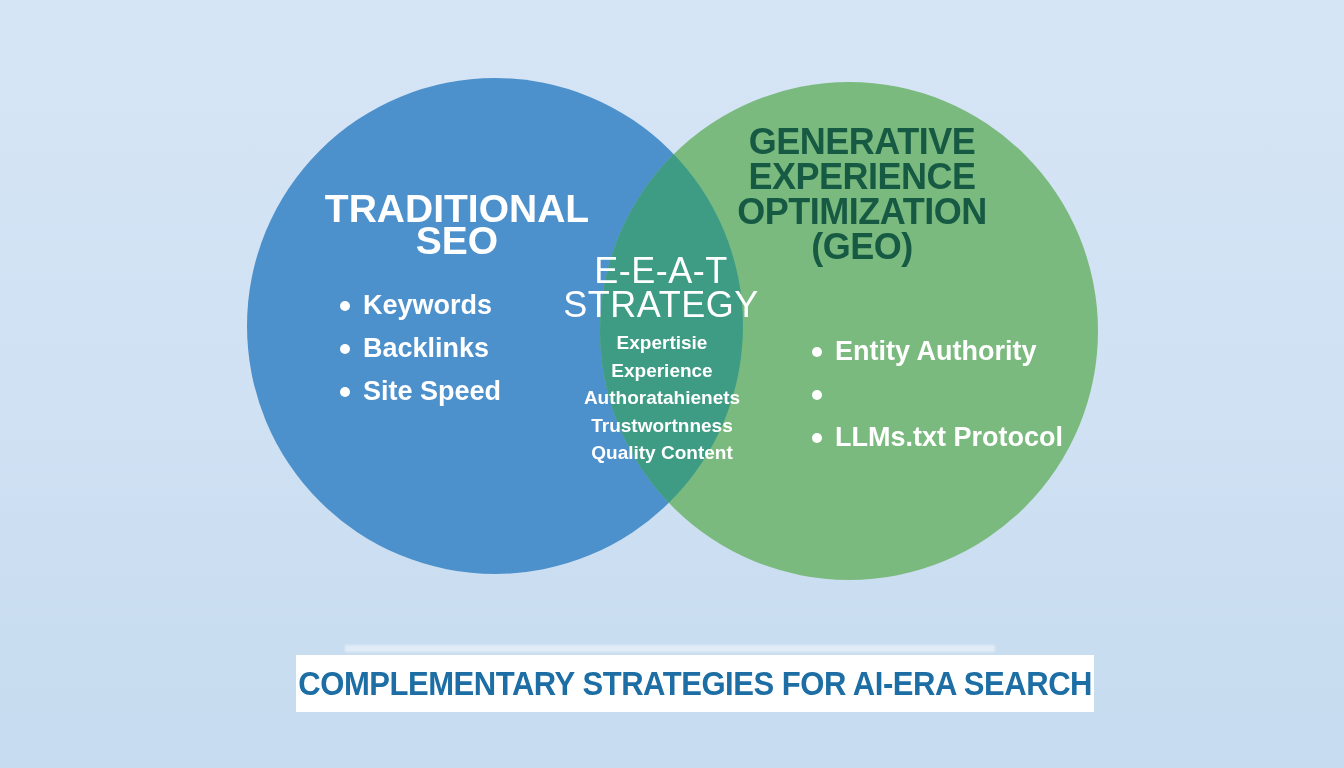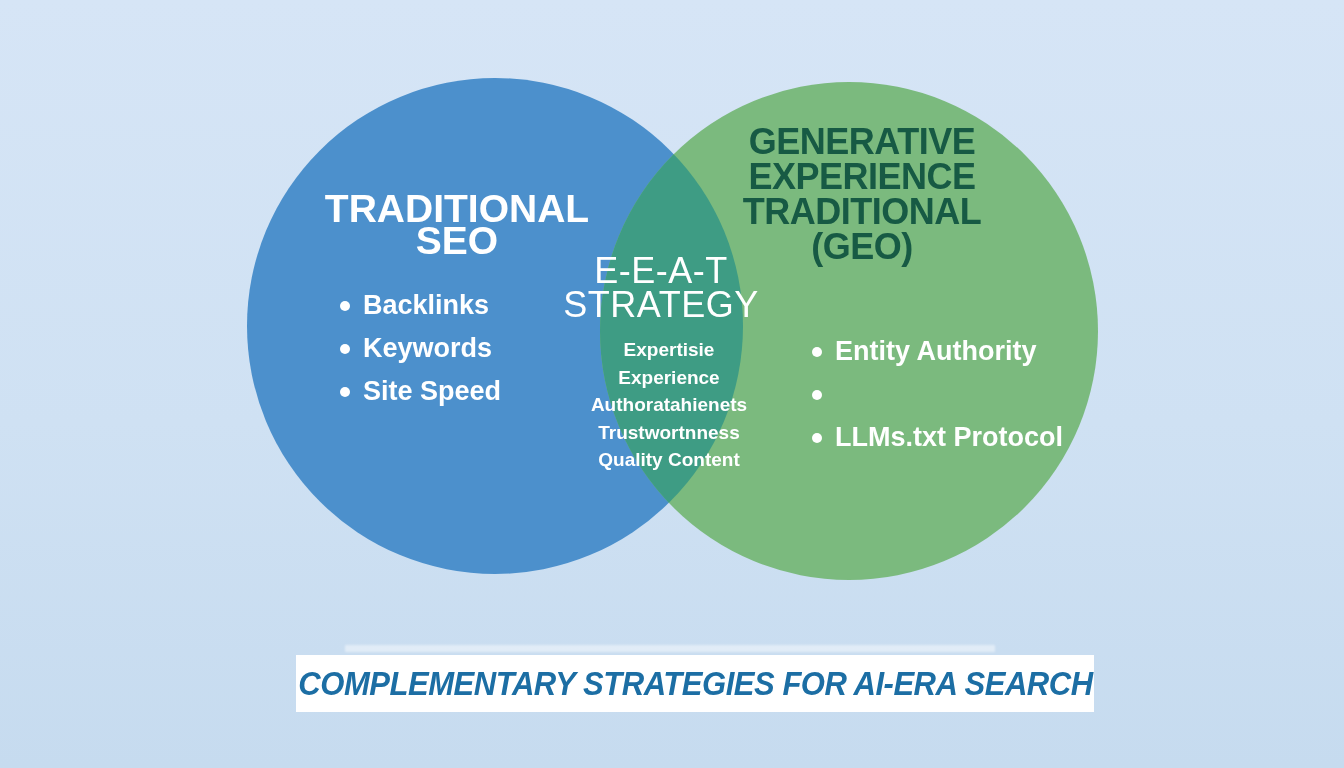--- a/index.html
+++ b/index.html
@@ -37,26 +37,26 @@
   .list-right{left:812px;top:284px;width:320px;margin-top:46px;}
   .overlap-title{
     left:541px;top:254px;width:240px;
     text-align:center;color:#FFFFFF;font-weight:normal;
     font-size:36px;line-height:34px;letter-spacing:0.5px;
   }
   .overlap-list{
     left:521px;top:328px;width:280px;
     text-align:center;color:#FFFFFF;font-weight:bold;
     font-size:19px;line-height:27.5px;
-    list-style:none;margin:8px;padding:0;
+    list-style:none;margin:1px;padding:0;
   }
   .banner{
     left:296px;top:655px;width:798px;height:57px;
     background:#FFFFFF;
-    display:flex;align-items:center;justify-content:center;font-style:italic;
+    display:flex;align-items:center;justify-content:center;
   }
   .banner-text{
     color:#1C6EA4;font-weight:bold;font-size:33px;
     letter-spacing:-0.5px;white-space:nowrap;
     transform:scaleX(0.94);transform-origin:center;
   }
   .artifact{
     left:345px;top:645px;width:650px;height:7px;
     background:rgba(255,255,255,0.45);
     filter:blur(1px);
@@ -76,36 +76,36 @@
     <circle cx="495" cy="326" r="248" fill="#4C90CC"></circle>
     <circle cx="849" cy="331" r="249" fill="#7BBA7E"></circle>
     <circle cx="849" cy="331" r="249" clip-path="url(#clip-left-circle)" fill="#3E9C84"></circle>
   </svg>
 
   <div class="abs circle-title-left">TRADITIONAL SEO</div>
 
   <ul class="abs bullet-list list-left">
     <li>
       <span class="dot"></span>
-      <span>Backlinks</span>
+      <span>Keywords</span>
     </li>
     <li>
       <span class="dot"></span>
-      <span>Keywords</span>
+      <span>Backlinks</span>
     </li>
     <li>
       <span class="dot"></span>
       <span>Site Speed</span>
     </li>
   </ul>
 
   <div class="abs circle-title-right">
     <div>GENERATIVE</div>
     <div>EXPERIENCE</div>
-    <div>TRADITIONAL (GEO)</div>
+    <div>OPTIMIZATION (GEO)</div>
   </div>
 
   <ul class="abs bullet-list list-right">
     <li>
       <span class="dot"></span>
       <span>Entity Authority</span>
     </li>
     <li>
       <span class="dot"></span>
     </li>

